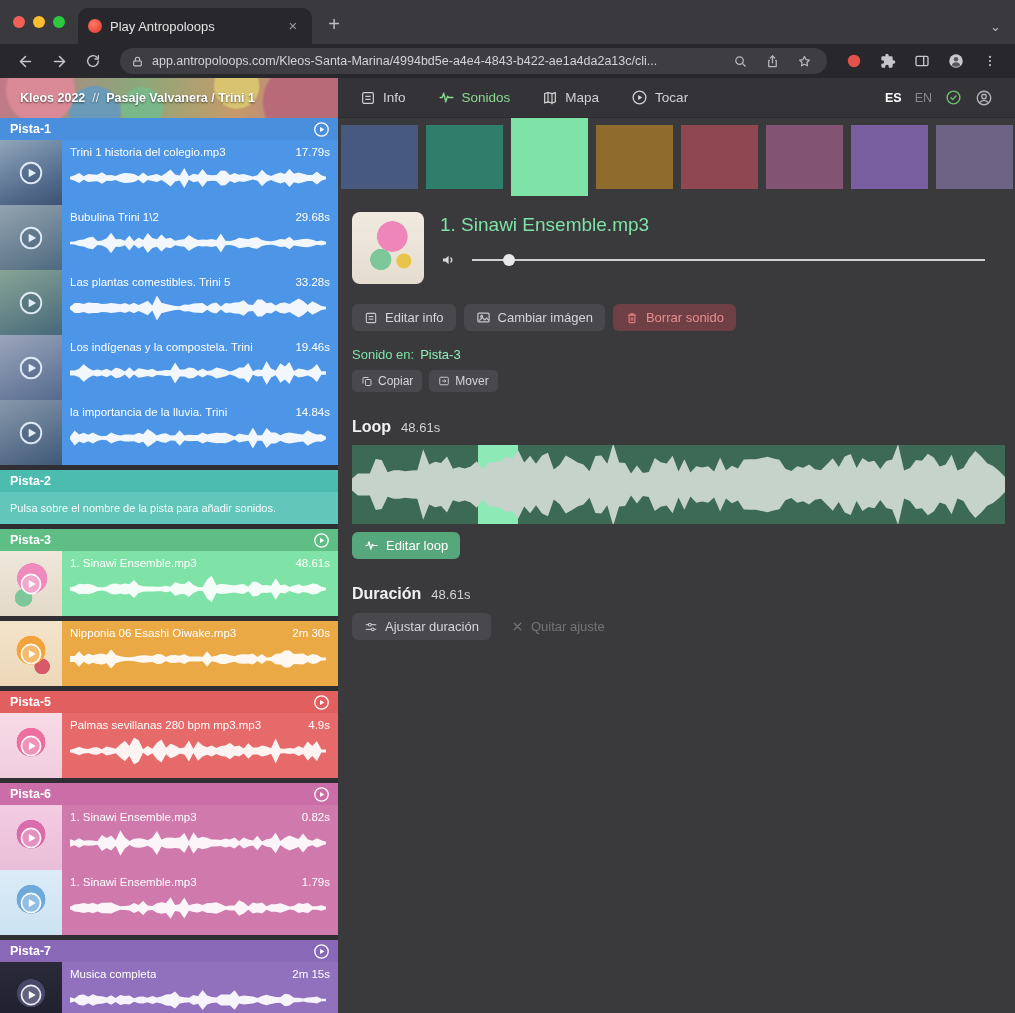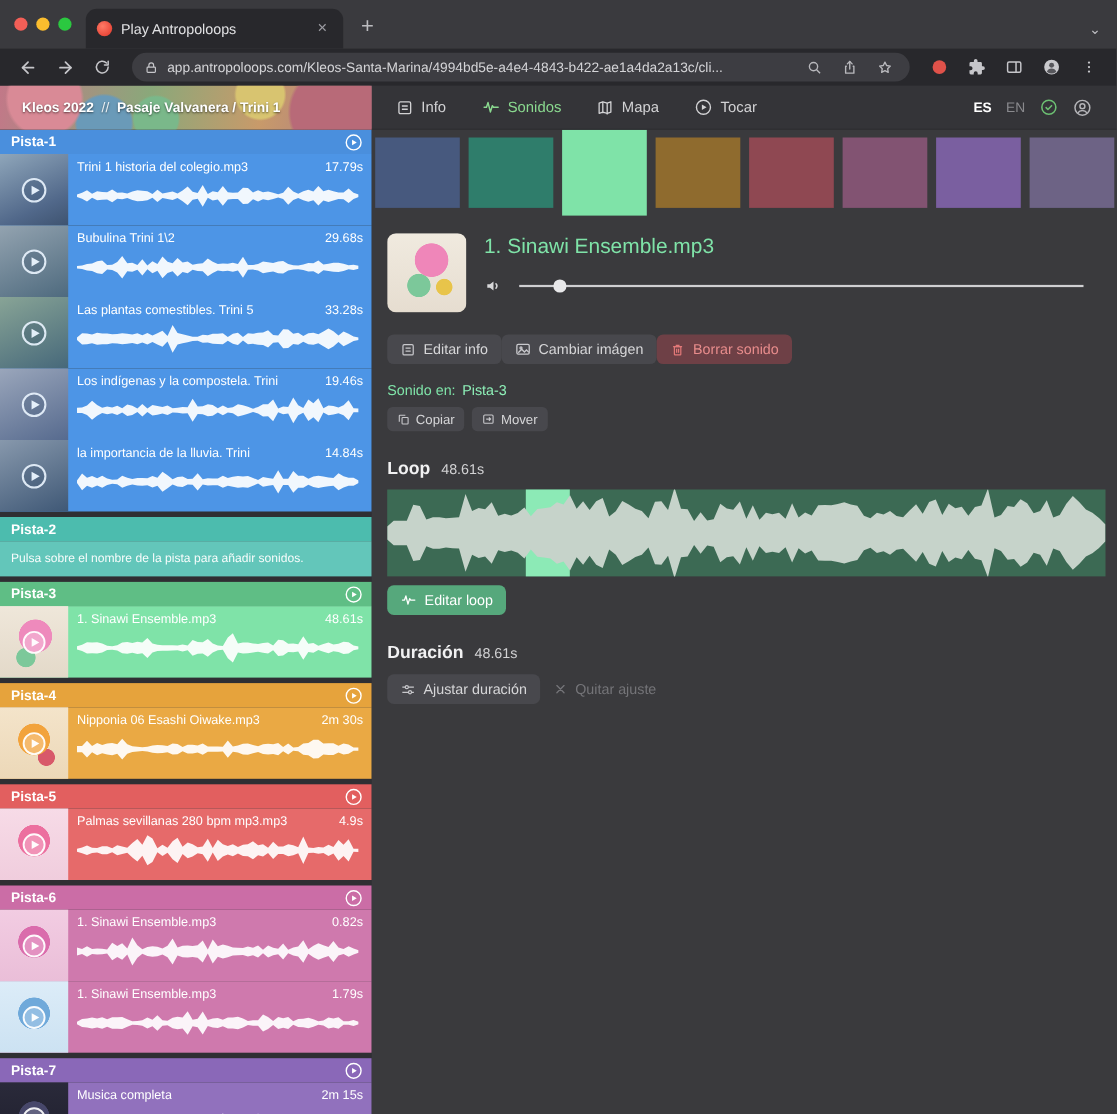--- a/index.html
+++ b/index.html
@@ -70,21 +70,21 @@
 .swatch.selected{height:78px;margin-top:-7px}
 .panel{padding:8px 10px 0 11px}
 .sound-head{display:flex;gap:16px}
 .sound-thumb{width:72px;height:72px;border-radius:8px;flex:none}
 .sound-right{flex:1;min-width:0;padding-top:2px}
 .sound-title{color:var(--accent,#7fe3a8);font-size:19px;margin-bottom:15px}
 .volume{display:flex;align-items:center;gap:14px;width:545px;max-width:100%}
 .vol-slider{flex:1;height:14px;position:relative}
 .vol-slider::before{content:"";position:absolute;left:0;right:0;top:6px;height:2px;background:#cfcfd2}
 .vol-thumb{position:absolute;left:6%;top:1px;width:12px;height:12px;border-radius:50%;background:#e8e8ea}
-.btn-row{display:flex;margin-top:20px;align-items:flex-end}
+.btn-row{display:flex;gap:8px;margin-top:20px;align-items:flex-end}
 .btn{height:27px;display:inline-flex;align-items:center;gap:7px;padding:0 12px;border-radius:6px;background:#48484d;color:#d6d6d8;font-size:13px;white-space:nowrap}
 .btn.danger{background:var(--danger-bg,#6e4046);color:var(--danger-text,#e88c8c)}
 .btn.green{background:var(--green-button,#56a87c);color:#fff}
 .btn.ghost{background:transparent;color:#9a9a9e}
 .btn.ghost.dim{color:#747478}
 .btn.small{height:22px;font-size:12px;padding:0 9px;border-radius:5px;gap:5px}
 .loc-row{margin-top:16px;font-size:13px;color:var(--accent,#7fe3a8)}
 .loc-link{margin-left:6px;color:#8ef0b8}
 .small-row{margin-top:8px;display:flex;gap:7px}
 .section{margin-top:26px}
@@ -372,27 +372,20 @@
                   <span class="clip-dur">48.61s</span>
                 </div>
               <svg class="clip-wave" width="256" height="30">
                   <polygon points="0.0,13.5 4.6,12.2 9.1,9.8 13.7,10.2 18.3,9.8 22.9,10.9 27.4,13.0 32.0,13.4 36.6,12.6 41.1,10.1 45.7,9.6 50.3,10.5 54.9,9.4 59.4,10.2 64.0,5.9 68.6,10.9 73.1,12.2 77.7,12.5 82.3,12.5 86.9,12.7 91.4,12.8 96.0,11.8 100.6,12.8 105.1,7.9 109.7,9.7 114.3,9.9 118.9,7.0 123.4,10.9 128.0,12.9 132.6,13.3 137.1,5.5 141.7,1.7 146.3,10.9 150.9,10.0 155.4,10.2 160.0,10.9 164.6,11.4 169.1,10.5 173.7,10.0 178.3,12.8 182.9,7.6 187.4,8.1 192.0,11.3 196.6,11.1 201.1,11.7 205.7,4.3 210.3,11.3 214.9,10.6 219.4,13.0 224.0,11.4 228.6,10.2 233.1,12.0 237.7,11.2 242.3,9.4 246.9,9.9 251.4,12.8 256.0,13.8 256.0,16.2 251.4,17.2 246.9,20.1 242.3,20.6 237.7,18.8 233.1,18.0 228.6,19.8 224.0,18.6 219.4,17.0 214.9,19.4 210.3,18.7 205.7,25.7 201.1,18.3 196.6,18.9 192.0,18.7 187.4,21.9 182.9,22.4 178.3,17.2 173.7,20.0 169.1,19.5 164.6,18.6 160.0,19.1 155.4,19.8 150.9,20.0 146.3,19.1 141.7,28.3 137.1,24.5 132.6,16.7 128.0,17.1 123.4,19.1 118.9,23.0 114.3,20.1 109.7,20.3 105.1,22.1 100.6,17.2 96.0,18.2 91.4,17.2 86.9,17.3 82.3,17.5 77.7,17.5 73.1,17.8 68.6,19.1 64.0,24.1 59.4,19.8 54.9,20.6 50.3,19.5 45.7,20.4 41.1,19.9 36.6,17.4 32.0,16.6 27.4,17.0 22.9,19.1 18.3,20.2 13.7,19.8 9.1,20.2 4.6,17.8 0.0,16.5" fill="rgba(255,255,255,0.92)"></polygon>
                 </svg>
             </div>
           </div>
         </section>
 
         <section class="track" style="--tc: #e6a33c; --cc: #eaa944;">
-          <header class="track-head">
-            <span>Pista-4</span>
-            <svg width="17" height="17" viewBox="0 0 24 24" fill="none" stroke="#fff" stroke-width="1.8">
-                <circle cx="12" cy="12" r="9.5"></circle>
-                <path d="M10 8.5l6 3.5-6 3.5z" fill="#fff" stroke="none"></path>
-              </svg>
-          </header>
           <div class="clip">
             <div class="thumb" style="background:radial-gradient(circle at 50% 45%,#f2a33c 0 30%,transparent 31%),radial-gradient(circle at 68% 70%,#d8596a 0 12%,transparent 13%),linear-gradient(#f4e4ca,#ecd8b8)">
               <svg class="tplay" width="26" height="26" viewBox="0 0 30 30">
                   <circle cx="15" cy="15" r="11" fill="rgba(255,255,255,.25)" stroke="rgba(255,255,255,.95)" stroke-width="2"></circle>
                   <path d="M12.5 10.5l8 4.5-8 4.5z" fill="rgba(255,255,255,.97)"></path>
                 </svg>
             </div>
             <div class="clip-body">
               <div class="clip-top">
                   <span class="clip-title">Nipponia 06 Esashi Oiwake.mp3</span>

